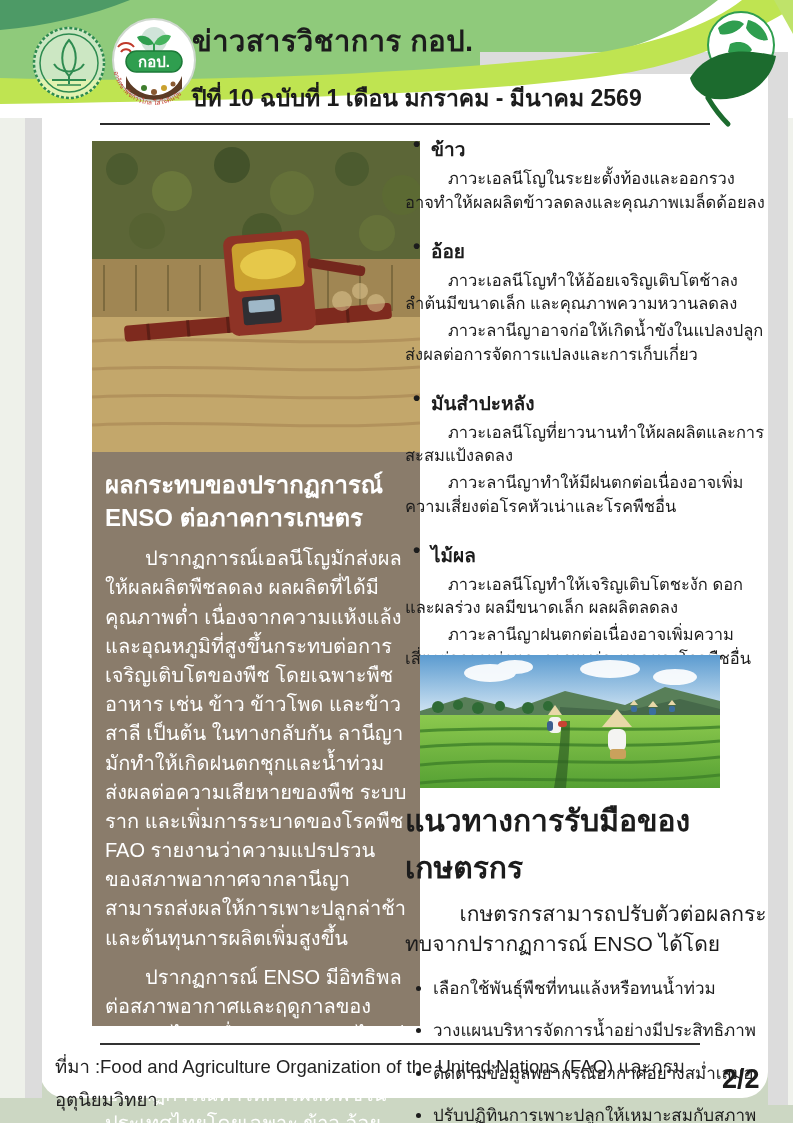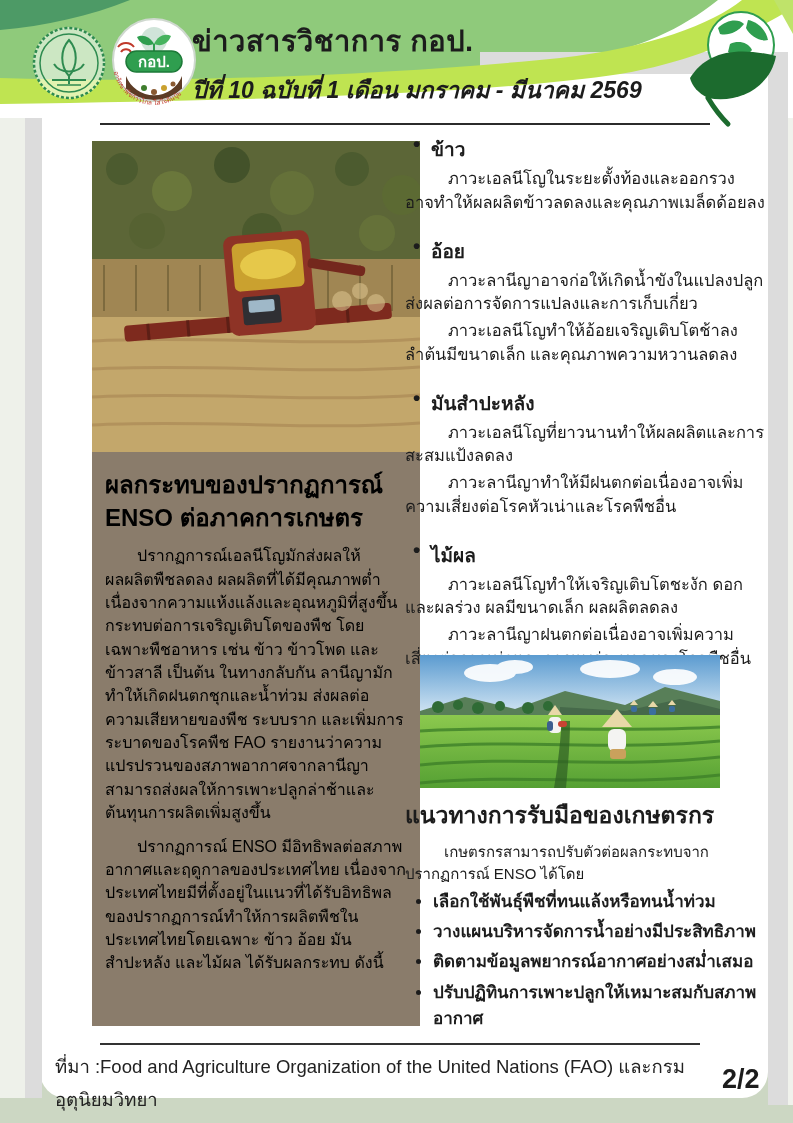--- a/index.html
+++ b/index.html
@@ -17,43 +17,43 @@
   .gray-strip{background:#dcdcdc;z-index:2;}
   #strip-left{left:25px;top:103px;width:17px;height:995px;}
   #strip-right{left:768px;top:70px;width:20px;height:1035px;}
   
   #header-art{left:0;top:0;width:793px;height:118px;z-index:3;}
   #ministry-seal{left:30px;top:24px;z-index:4;}
   #kops-logo{left:106px;top:14px;z-index:4;}
   #globe-leaf{left:678px;top:0;z-index:4;}
   #masthead{left:192px;top:18px;z-index:4;width:560px;}
   #newsletter-title{font-size:29px;font-weight:bold;letter-spacing:.5px;}
-  #newsletter-subtitle{font-size:23px;font-weight:bold;margin-top:8px;font-style:italic;}
+  #newsletter-subtitle{font-size:23px;font-weight:bold;margin-top:16px;}
   #top-rule{left:100px;top:123px;width:610px;height:2px;background:#2b2b2b;z-index:3;}
   
   #harvest-photo{left:92px;top:141px;width:328px;height:311px;z-index:2;overflow:hidden;}
   #impact-box{
     left:92px;top:452px;width:328px;height:574px;z-index:2;box-sizing:border-box;
-    background:#8a7c6b;color:#000000;padding:16px 13px 10px 13px;
+    background:#8a7c6b;color:#ffffff;padding:16px 13px 10px 13px;
   }
   .impact-heading{font-size:24px;font-weight:bold;line-height:1.38;margin:0;}
-  .impact-body{font-size:16px;line-height:1.46;margin:10px 0 0 0;text-indent:2em;}
+  .impact-body{font-size:20px;line-height:1.46;margin:10px 0 0 0;text-indent:2em;}
   .impact-heading.second{margin-top:28px;}
   
   #crops-col{left:405px;top:134px;width:360px;z-index:2;}
   .crop-item{margin-bottom:21px;}
   .crop-title{font-size:19px;font-weight:bold;padding-left:26px;position:relative;}
   .crop-title .dot{position:absolute;left:8px;top:-2px;font-size:21px;}
   .crop-para{margin:3px 0 0 0;font-size:16.5px;line-height:1.44;text-indent:2.6em;}
   #tea-photo{left:420px;top:655px;width:300px;height:133px;z-index:2;overflow:hidden;}
   #guidance{left:405px;top:797px;width:362px;z-index:2;}
-  #guidance-heading{font-size:23px;font-weight:bold;margin:0;}
-  #guidance-intro{font-size:15px;line-height:1.45;margin:8px 0 4px 0;text-indent:2.6em;}
+  #guidance-heading{font-size:30px;font-weight:bold;margin:0;}
+  #guidance-intro{font-size:21px;line-height:1.45;margin:8px 0 4px 0;text-indent:2.6em;}
   #guidance-list{margin:0;padding-left:28px;font-size:17px;line-height:1.55;}
-  #guidance-list li{margin:4px 0;font-weight:bold;}
+  #guidance-list li{margin:16px 0;}
   
   #footer-rule{left:100px;top:1043px;width:600px;height:2px;background:#333333;z-index:2;}
   #footer{left:55px;top:1050px;width:650px;z-index:2;font-size:18.5px;line-height:1.8;color:#222;}
   #page-number{left:722px;top:1064px;z-index:2;font-size:27px;font-weight:bold;}
 </style>
 </head>
 <body>
 
 <div class="abs" id="left-margin"></div>
 <div class="abs" id="right-margin"></div>
@@ -194,22 +194,22 @@
   <p class="impact-body">ปรากฏการณ์ ENSO มีอิทธิพลต่อสภาพอากาศและฤดูกาลของประเทศไทย เนื่องจากประเทศไทยมีที่ตั้งอยู่ในแนวที่ได้รับอิทธิพลของปรากฏการณ์ทำให้การผลิตพืชในประเทศไทยโดยเฉพาะ ข้าว อ้อย มันสำปะหลัง และไม้ผล ได้รับผลกระทบ ดังนี้</p>
 </div>
 
 <div class="abs" id="crops-col">
   <div class="crop-item">
     <div class="crop-title"><span class="dot">•</span><span>ข้าว</span></div>
     <p class="crop-para">ภาวะเอลนีโญในระยะตั้งท้องและออกรวง อาจทำให้ผลผลิตข้าวลดลงและคุณภาพเมล็ดด้อยลง</p>
   </div>
   <div class="crop-item">
     <div class="crop-title"><span class="dot">•</span><span>อ้อย</span></div>
+    <p class="crop-para">ภาวะเอลนีโญทำให้อ้อยเจริญเติบโตช้าลง ลำต้นมีขนาดเล็ก และคุณภาพความหวานลดลง</p>
     <p class="crop-para">ภาวะลานีญาอาจก่อให้เกิดน้ำขังในแปลงปลูก ส่งผลต่อการจัดการแปลงและการเก็บเกี่ยว</p>
-    <p class="crop-para">ภาวะเอลนีโญทำให้อ้อยเจริญเติบโตช้าลง ลำต้นมีขนาดเล็ก และคุณภาพความหวานลดลง</p>
   </div>
   <div class="crop-item">
     <div class="crop-title"><span class="dot">•</span><span>มันสำปะหลัง</span></div>
     <p class="crop-para">ภาวะเอลนีโญที่ยาวนานทำให้ผลผลิตและการสะสมแป้งลดลง</p>
     <p class="crop-para">ภาวะลานีญาทำให้มีฝนตกต่อเนื่องอาจเพิ่มความเสี่ยงต่อโรคหัวเน่าและโรคพืชอื่น</p>
   </div>
   <div class="crop-item">
     <div class="crop-title"><span class="dot">•</span><span>ไม้ผล</span></div>
     <p class="crop-para">ภาวะเอลนีโญทำให้เจริญเติบโตชะงัก ดอกและผลร่วง ผลมีขนาดเล็ก ผลผลิตลดลง</p>
     <p class="crop-para">ภาวะลานีญาฝนตกต่อเนื่องอาจเพิ่มความเสี่ยงต่อรากเน่าและการแพร่ระบาดของโรคพืชอื่น</p>

